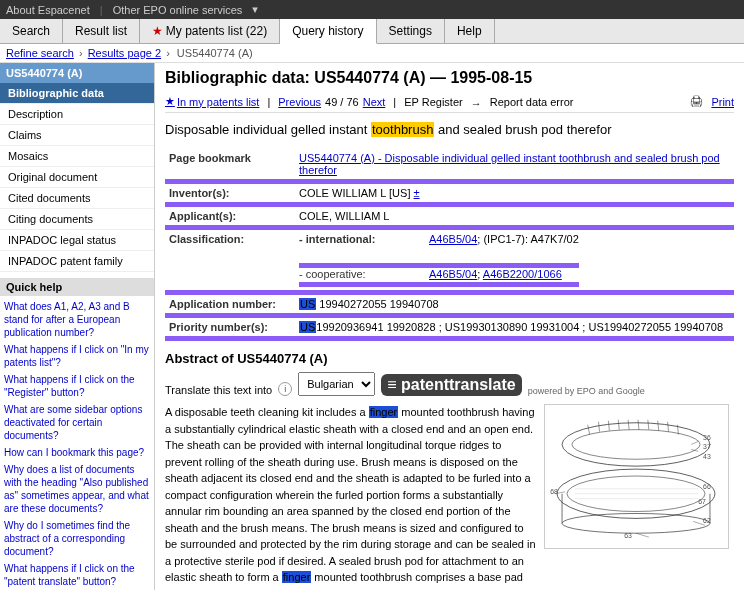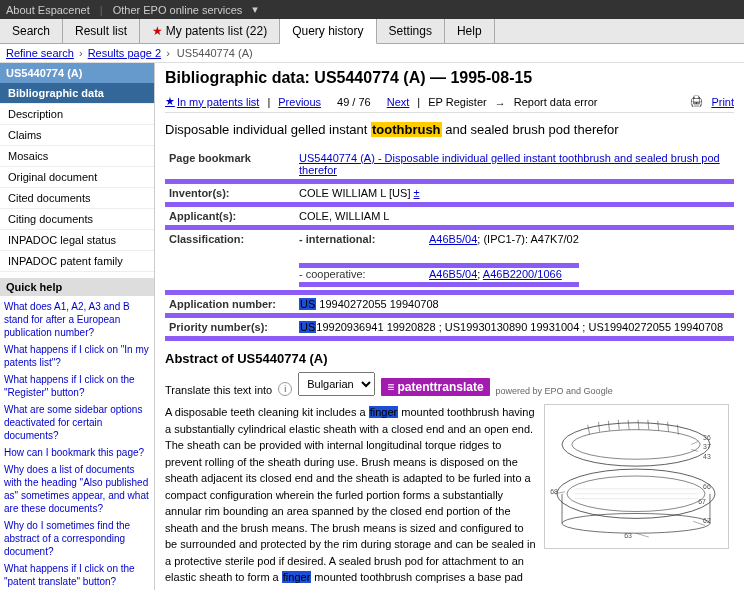--- a/index.html
+++ b/index.html
@@ -38,29 +38,29 @@
     
     .content { flex: 1; padding: 6px 10px; overflow: hidden; }
 
     
     .doc-title { font-size: 16px; font-weight: bold; margin-bottom: 8px; color: #000; }
 
     
     .action-bar { display: flex; align-items: center; justify-content: space-between; margin-bottom: 8px; font-size: 11px; border-bottom: 1px solid #ddd; padding-bottom: 4px; }
     .action-bar-left { display: flex; align-items: center; gap: 8px; }
     .action-bar .star-link { color: #00c; text-decoration: underline; cursor: pointer; display: flex; align-items: center; gap: 2px; }
-    .action-bar .nav-links { display: flex; align-items: center; gap: 16px; }
+    .action-bar .nav-links { display: flex; align-items: center; gap: 4px; }
     .action-bar .nav-links a { color: #00c; text-decoration: underline; cursor: pointer; }
     .action-bar-right { display: flex; align-items: center; gap: 8px; }
     .action-bar-right a { color: #00c; text-decoration: underline; font-size: 11px; }
     .print-btn { font-size: 11px; color: #00c; text-decoration: underline; cursor: pointer; }
 
     
     .patent-title { font-size: 13px; margin-bottom: 10px; line-height: 1.4; }
-    .highlight-yellow { background: #ffcc00; font-weight: bold; padding: 0 1px; }
+    .highlight-yellow { background: #ffcc00; font-weight: normal; padding: 0 1px; }
     .highlight-orange { background: #1d4ed8; padding: 0 1px; }
 
     
     .meta-table { width: 100%; margin-bottom: 10px; border-collapse: collapse; font-size: 11px; }
     .meta-table td { padding: 3px 4px; vertical-align: top; border-bottom: 5px solid #8b5cf6; }
     .meta-table td:first-child { font-weight: bold; width: 130px; color: #333; white-space: nowrap; }
     .meta-table a { color: #00c; text-decoration: underline; }
 
     
     .abstract-title { font-size: 13px; font-weight: bold; margin-bottom: 6px; }
@@ -218,21 +218,21 @@
       </table>
 
     <div class="abstract-title">Abstract of  US5440774  (A)</div>
 
     <div class="translate-row">
       <span>Translate this text into</span>
       <span class="info-icon">i</span>
       <select>
         <option>Bulgarian</option>
       </select>
-      <span style="background:#a21caf;color:#fff;padding:2px 6px;font-size:12px;font-weight:bold;border-radius:1px;">≡ patenttranslate</span>
+      <span style="background:#404040;color:#fff;padding:2px 6px;font-size:16px;font-weight:bold;border-radius:6px;">≡ patenttranslate</span>
       <span class="powered-by">powered by EPO and Google</span>
     </div>
 
     <div class="abstract-layout">
       <div class="abstract-text">
         A disposable teeth cleaning kit includes a <span class="highlight-orange">finger</span> mounted toothbrush having a substantially cylindrical elastic sheath with a closed end and an open end. The sheath can be provided with internal longitudinal torque ridges to prevent rolling of the sheath during use. Brush means is disposed on the sheath adjacent its closed end and the sheath is adapted to be furled into a compact configuration wherein the furled portion forms a substantially annular rim bounding an area spanned by the closed end portion of the sheath and the brush means. The brush means is sized and configured to be surrounded and protected by the rim during storage and can be sealed in a protective sterile pod if desired. A sealed brush pod for attachment to an elastic sheath to form a <span class="highlight-orange">finger</span> mounted toothbrush comprises a base pad from which a bed of brush material projects. The bed of brush material is smaller than the pad to define a peripheral lip of the pad. A plastic protective cover is releasably sealed about the lip and covers and protects the bed of brush material. The protective cover is contoured about its perimeter for receiving and holding a coiled length of dental floss.
       </div>
       <div class="patent-image">
         <svg xmlns="http://www.w3.org/2000/svg" width="185" height="145" viewBox="0 0 185 145" style="border:1px solid #ccc;background:#fff;">
 

